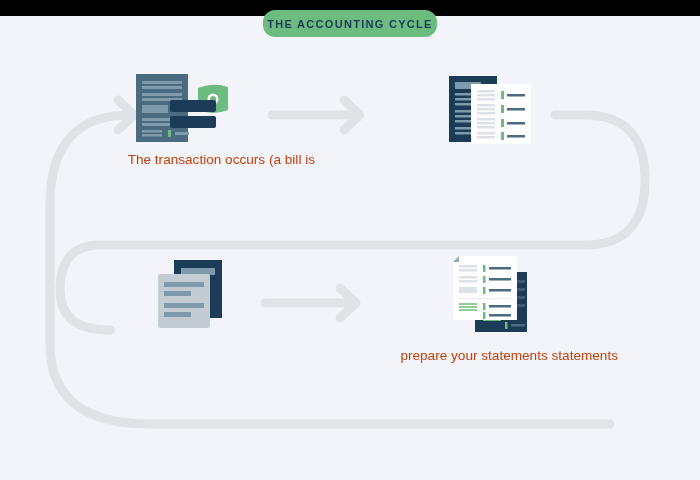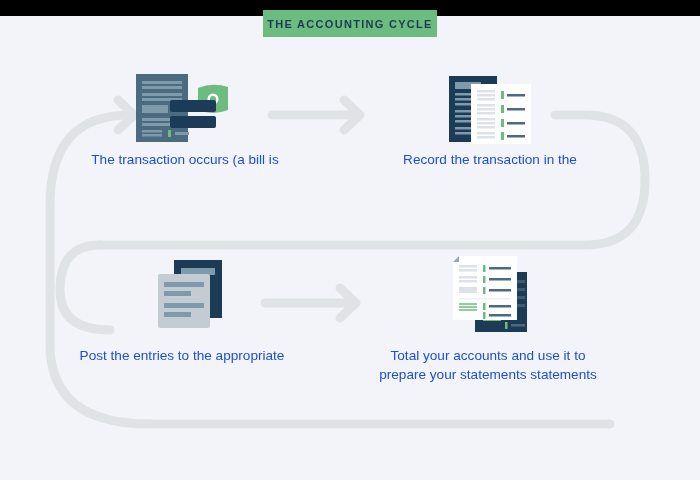--- a/index.html
+++ b/index.html
@@ -11,36 +11,36 @@
     position:relative;
   }
   .topbar{
     position:absolute;left:0;top:0;width:700px;height:16px;
     background:#000000;
   }
   .title-badge{
     position:absolute;left:263px;top:10px;
     width:174px;height:27px;
     background:#6cbb7f;
-    border-radius:0;
+    border-radius:12px;
     display:flex;align-items:center;justify-content:center;
   }
   .title-badge span{
     color:#1c3b57;
     font-size:11px;
     font-weight:bold;
     letter-spacing:1.3px;
   }
   .flow-svg{
     position:absolute;left:0;top:0;width:700px;height:480px;
   }
   .caption{
     position:absolute;
-    text-align:center;
-    color:#1d4ed8;
+    text-align:right;
+    color:#c2410c;
     font-size:13.6px;
     line-height:19px;
     width:260px;
   }
   #cap1{left:55px;top:150px;}
   #cap2{left:360px;top:150px;}
   #cap3{left:52px;top:346px;}
   #cap4{left:358px;top:346px;}
   .icon-box{position:absolute;}
   #icon1{left:128px;top:72px;width:104px;height:72px;}
@@ -209,21 +209,18 @@
         <rect x="44" y="62" width="22" height="2.5" fill="#4a6b80"></rect>
       </g>
     </g>
   </svg>
 </div>
 
 <div class="caption" id="cap1">
   <div>The transaction occurs (a bill is</div>
 </div>
 <div class="caption" id="cap2">
-  <div>Record the transaction in the</div>
 </div>
 <div class="caption" id="cap3">
-  <div>Post the entries to the appropriate</div>
 </div>
 <div class="caption" id="cap4">
-  <div>Total your accounts and use it to</div>
   <div>prepare your statements statements</div>
 </div>
 
 </body></html>

